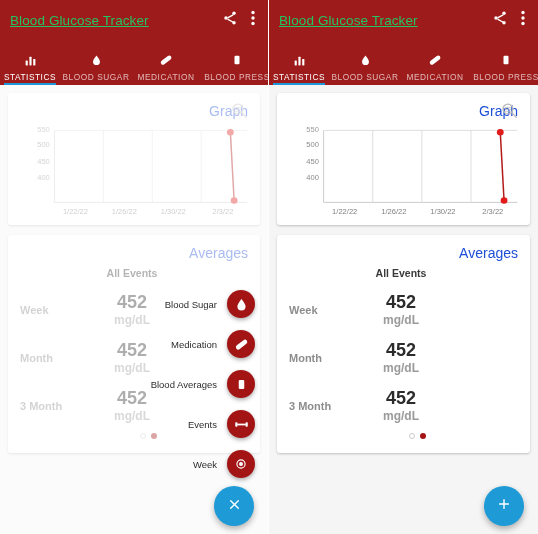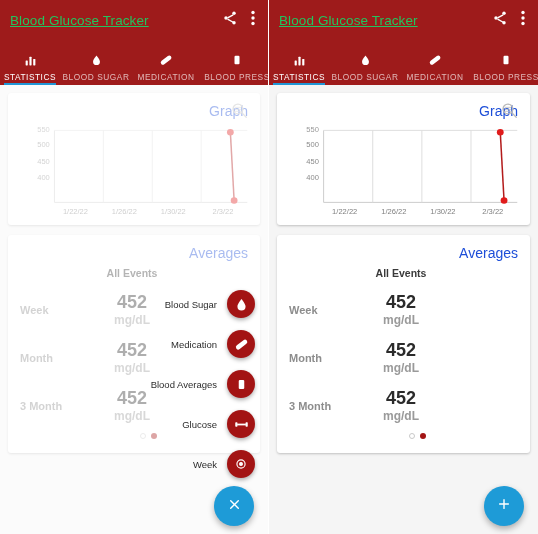--- a/index.html
+++ b/index.html
@@ -226,21 +226,21 @@
       </div>
       <div class="mini-item">
         <span class="mini-label">Blood Averages</span>
         <span class="mini-fab">
           <svg width="11" height="15" viewBox="0 0 24 24" fill="#fff">
               <rect x="6" y="2" width="12" height="20" rx="2.5"></rect>
             </svg>
         </span>
       </div>
       <div class="mini-item">
-        <span class="mini-label">Glucose</span>
+        <span class="mini-label">Events</span>
         <span class="mini-fab">
           <svg width="15" height="15" viewBox="0 0 24 24" fill="#fff">
               <rect x="2" y="8.5" width="3.5" height="7" rx="1"></rect>
               <rect x="18.5" y="8.5" width="3.5" height="7" rx="1"></rect>
               <rect x="5" y="10.6" width="14" height="2.8"></rect>
             </svg>
         </span>
       </div>
       <div class="mini-item">
         <span class="mini-label">Week</span>

